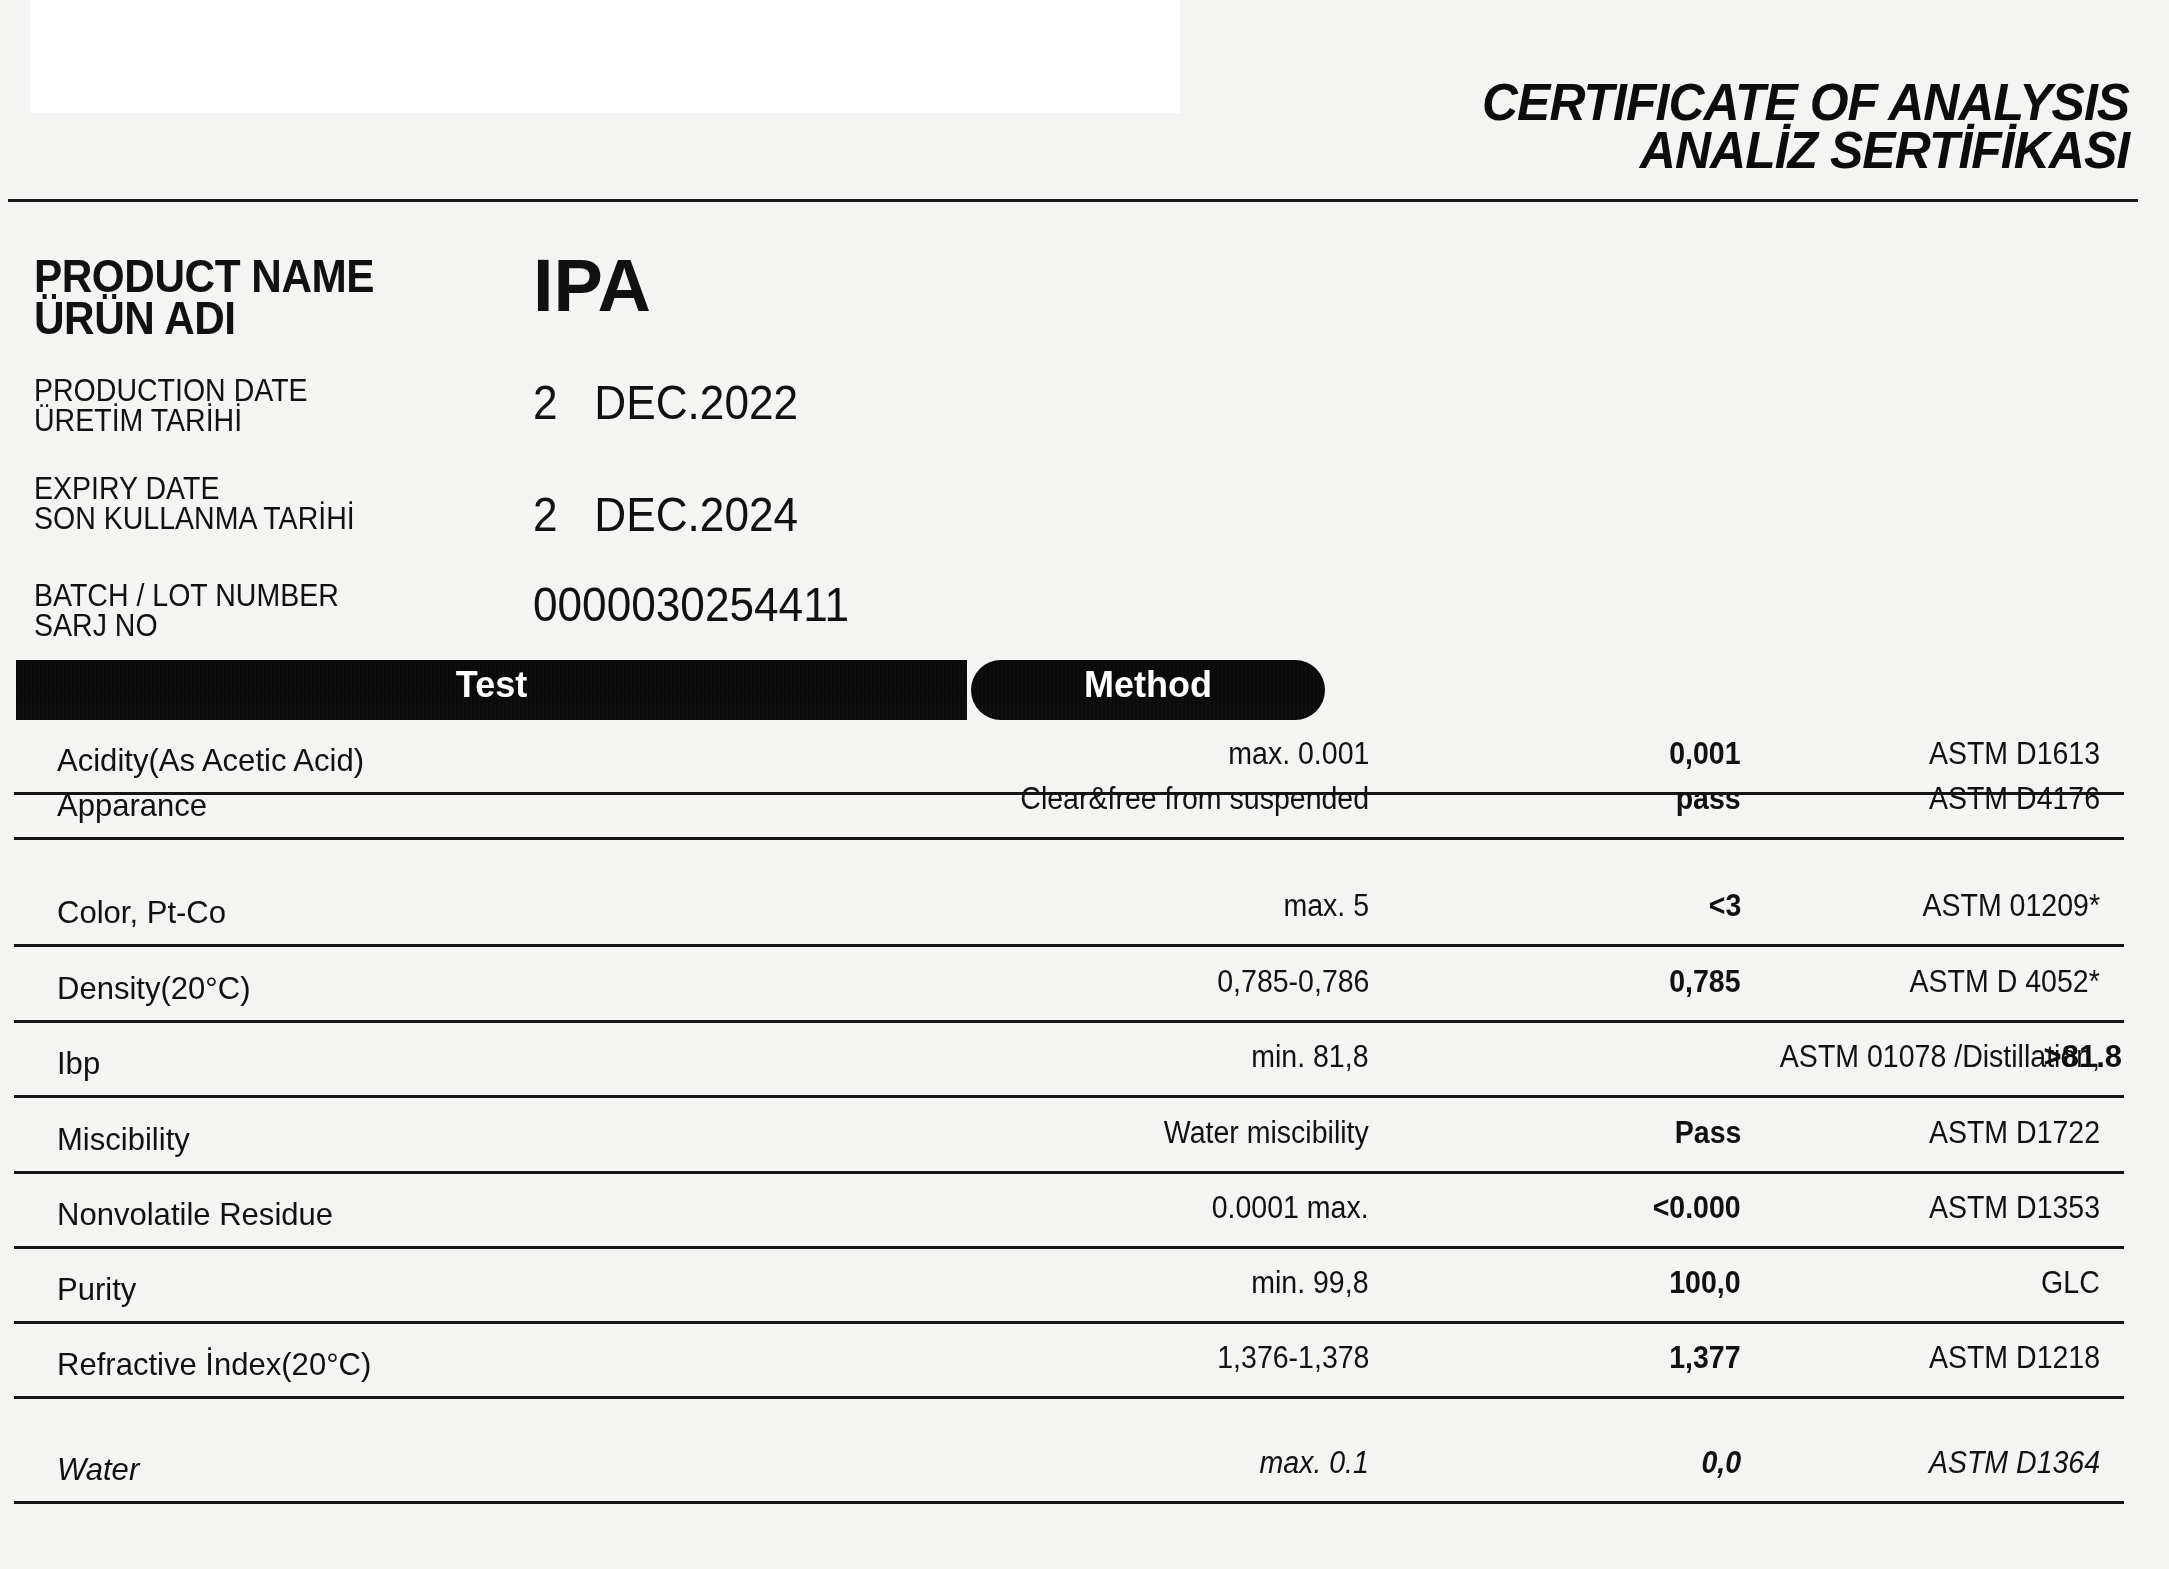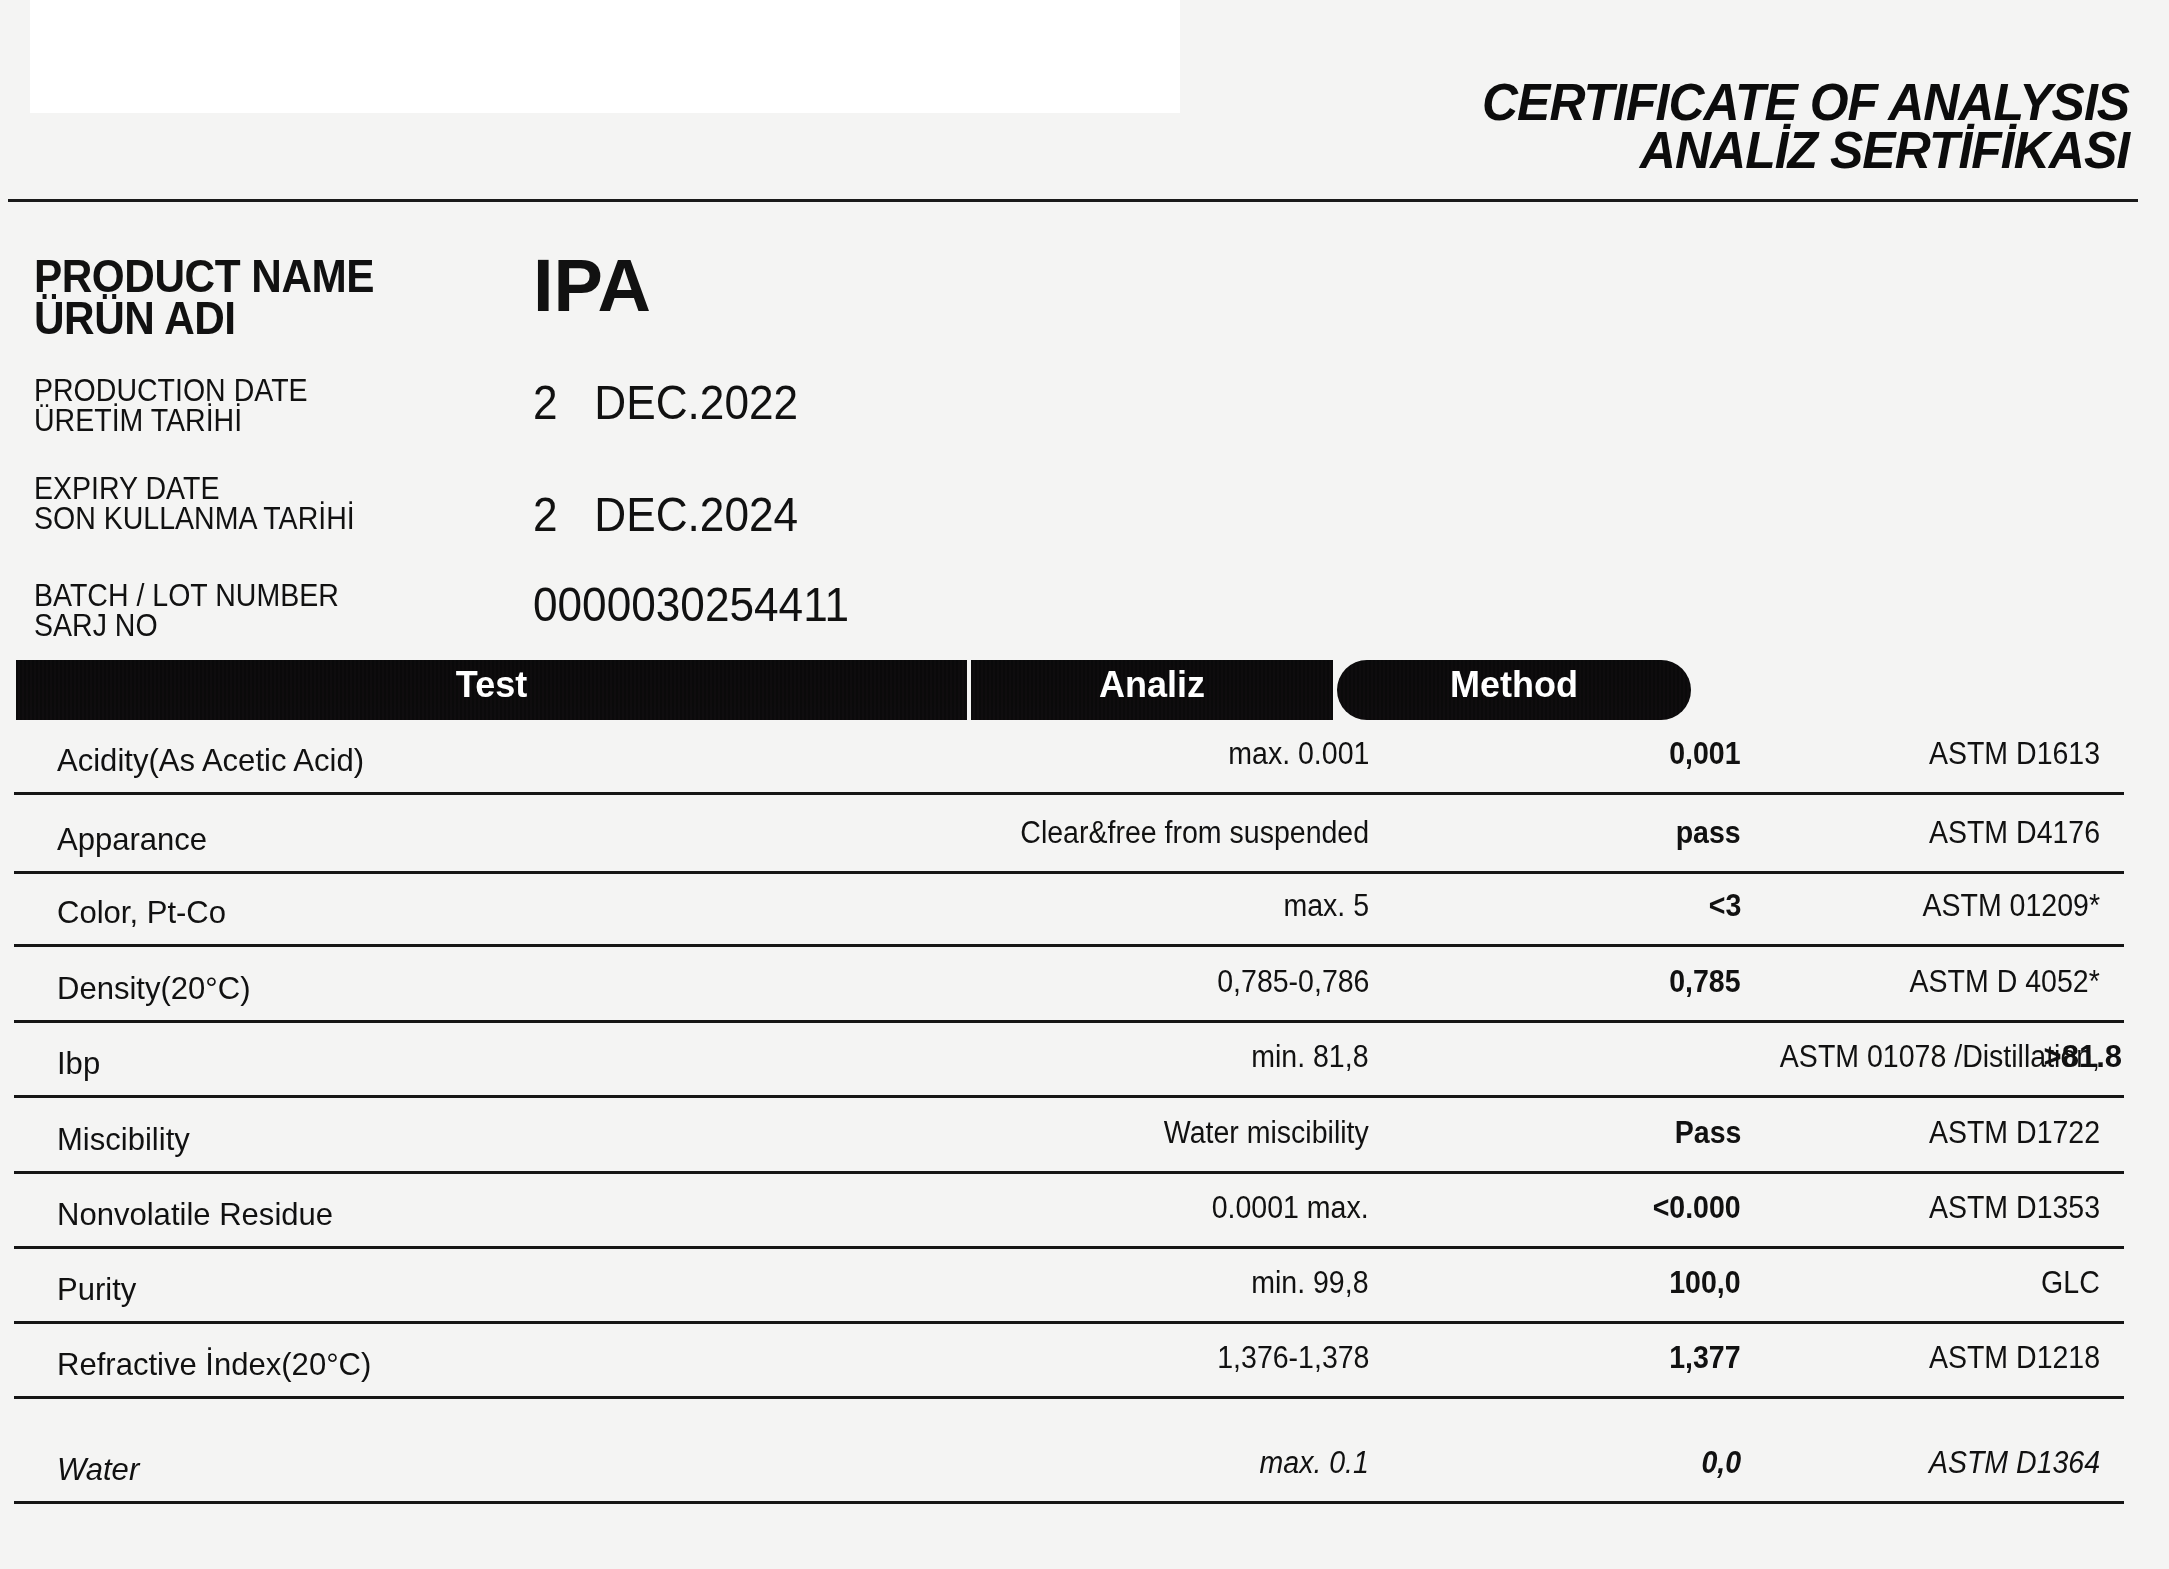--- a/index.html
+++ b/index.html
@@ -75,32 +75,31 @@
 <div class="val" style="top:490px; white-space:pre;">2   DEC.2024</div>
 
 <div class="lbl" style="top:581px;">
   <div>BATCH / LOT NUMBER</div>
   <div>SARJ NO</div>
 </div>
 <div class="val" style="top:580px;">0000030254411</div>
 
 <div class="thead">
   <div class="th" style="width:955px;">Test</div>
-  <div class="th" style="width:366px;">Analiz</div>
   <div class="th" style="width:354px;">Method</div>
 </div>
 
 <div id="rows">
   <div class="row" style="top:720px;">
     <span class="cell c-test">Acidity(As Acetic Acid)</span>
     <span class="cell c-spec">max. 0.001</span>
     <span class="cell c-res">0,001</span>
     <span class="cell c-meth">ASTM D1613</span>
   </div>
-  <div class="row" style="top:799px;text-decoration:underline;">
+  <div class="row" style="top:765px;text-decoration:underline;">
     <span class="cell c-test">Apparance</span>
     <span class="cell c-spec">Clear&amp;free from suspended</span>
     <span class="cell c-res">pass</span>
     <span class="cell c-meth">ASTM D4176</span>
   </div>
   <div class="row" style="top:872px;">
     <span class="cell c-test">Color, Pt-Co</span>
     <span class="cell c-spec">max. 5</span>
     <span class="cell c-res">&lt;3</span>
     <span class="cell c-meth">ASTM 01209*</span>

